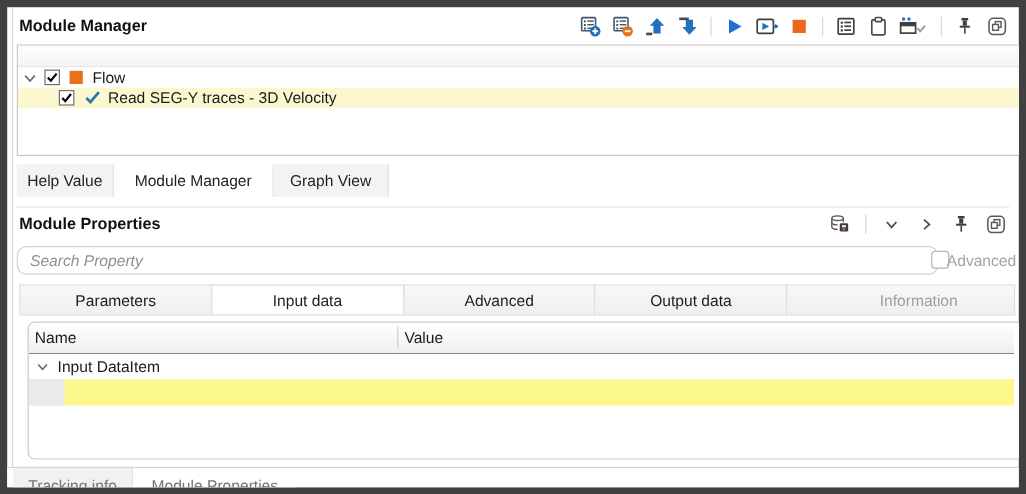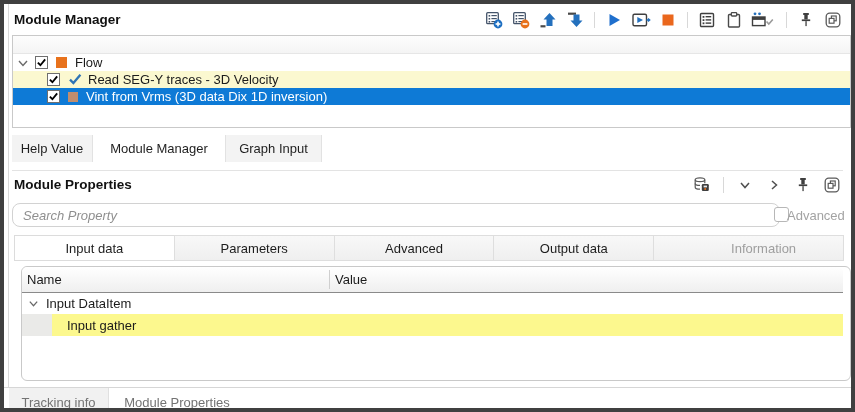--- a/index.html
+++ b/index.html
@@ -1,19 +1,19 @@
 <!DOCTYPE html>
 <html><head>
 <meta charset="utf-8">
 <style>
   html,body{margin:0;padding:0;background:#fff;}
   .app{
     position:relative;width:855px;height:412px;overflow:hidden;
     font-family:"Liberation Sans",sans-serif;font-size:13px;color:#1b1b1b;
-    background:#fff;box-sizing:border-box;border:4px solid #404040;
+    background:#fff;box-sizing:border-box;border:6px solid #404040;
   }
   .left-edge{position:absolute;left:4px;top:0;bottom:0;width:1px;background:#d9d9d9;}
 
   .panel-title{position:absolute;left:10px;font-weight:bold;font-size:13.5px;color:#111;}
 
   
   .toolbar{position:absolute;display:flex;align-items:center;gap:5px;}
   .icon-btn{width:22px;height:22px;display:flex;align-items:center;justify-content:center;cursor:default;}
   .tsep{width:1px;height:16px;background:#d8d8d8;margin:0 3px;}
 
@@ -224,42 +224,31 @@
           </svg>
       </span>
       <span class="gap8"></span>
       <svg width="14" height="13" viewBox="0 0 14 13">
         <path d="M2 6.6 L5.4 10 L12.4 1.8" fill="none" stroke="#2e74b5" stroke-width="2.3"></path>
       </svg>
       <span class="gap6"></span>
       <span>Read SEG-Y traces - 3D Velocity</span>
     </div>
 
-    <div class="trow row-child row-selected">
-      <span class="cbx">
-        <svg width="11" height="11" viewBox="0 0 12 12">
-            <path d="M2 6.2 L4.8 9 L10 2.6" fill="none" stroke="#000" stroke-width="2"></path>
-          </svg>
-      </span>
-      <span class="gap8"></span>
-      <span class="sq-tan"></span>
-      <span class="gap8"></span>
-      <span>Vint from Vrms (3D data Dix 1D inversion)</span>
-    </div>
   </div>
 
   <div class="tabs-top">
     <div class="tab t-help">
       <span>Help Value</span>
     </div>
     <div class="tab t-mm active">
       <span>Module Manager</span>
     </div>
     <div class="tab t-gv">
-      <span>Graph Input</span>
+      <span>Graph View</span>
     </div>
   </div>
 
   <div class="top-divider"></div>
 
   <div class="panel-title" style="top:173px;">Module Properties</div>
 
   <div class="toolbar" style="top:170px;right:8px;gap:7px;">
     <div class="icon-btn">
       <svg width="18" height="18" viewBox="0 0 18 18">
@@ -299,25 +288,25 @@
       </svg>
     </div>
   </div>
 
   <input class="search" type="text" placeholder="Search Property" style="">
 
   <div class="adv-box"></div>
   <div class="adv-label">Advanced</div>
 
   <div class="tabs-props">
+    <div class="ptab">
+      <span>Parameters</span>
+    </div>
     <div class="ptab active">
       <span>Input data</span>
-    </div>
-    <div class="ptab">
-      <span>Parameters</span>
     </div>
     <div class="ptab">
       <span>Advanced</span>
     </div>
     <div class="ptab">
       <span>Output data</span>
     </div>
     <div class="ptab disabled">
       <span>Information</span>
     </div>
@@ -331,21 +320,20 @@
     </div>
     <div class="prow prow-group">
       <svg width="11" height="11" viewBox="0 0 12 12">
         <polyline points="2,4 6,8.5 10,4" fill="none" stroke="#6a6a6a" stroke-width="1.4"></polyline>
       </svg>
       <span class="gap7"></span>
       <span>Input DataItem</span>
     </div>
     <div class="prow prow-child">
       <span class="row-head"></span>
-      <span class="child-label">Input gather</span>
     </div>
   </div>
 
   <div class="tabs-bottom">
     <div class="btab inactive">
       <span>Tracking info</span>
     </div>
     <div class="btab active">
       <span>Module Properties</span>
     </div>

